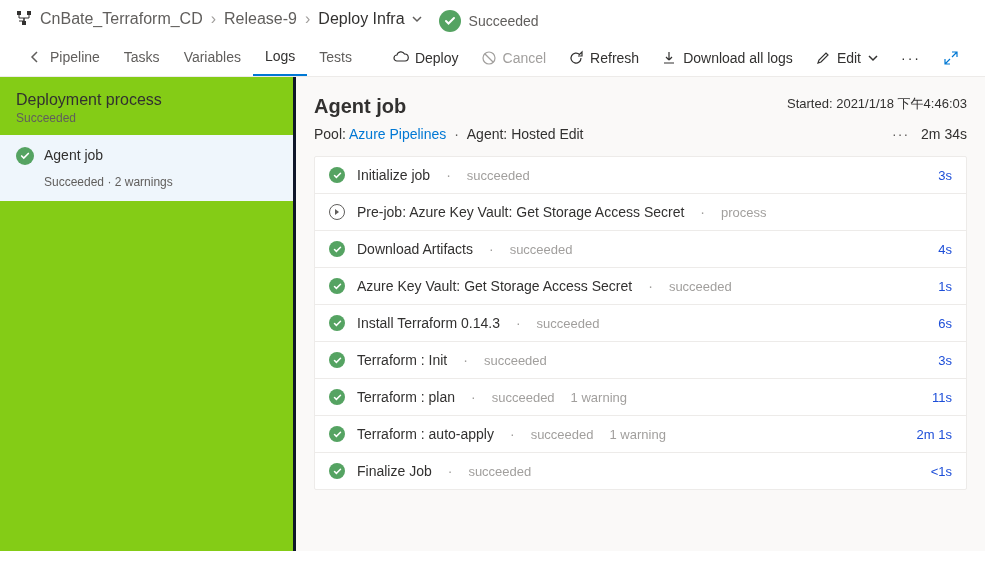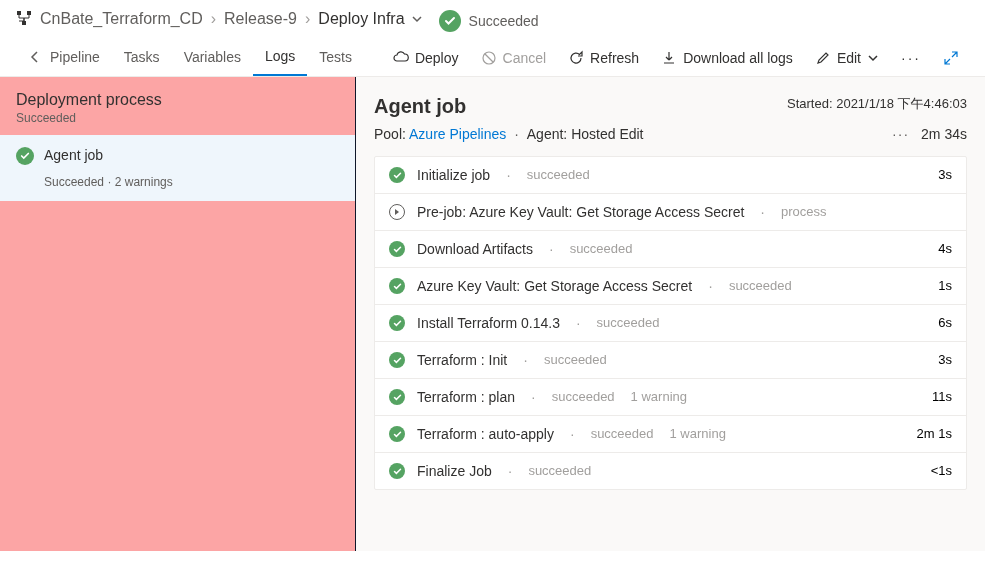--- a/index.html
+++ b/index.html
@@ -80,23 +80,23 @@
     }
     .tb-btn {
       display: flex; align-items: center; gap: 6px;
       color: #323130; cursor: pointer; font-size: 14px;
       padding: 4px 2px;
     }
     .tb-btn.disabled { color: #a19f9d; cursor: default; }
     .tb-icon { width: 16px; height: 16px; display:inline-flex; align-items:center; justify-content:center;}
     .content { display: flex; height: calc(562px - 88px); }
     .sidebar {
-      width: 356px;
-      border-right: 1px solid #0f172a;
-      background: #fca5a5;
+      width: 296px;
+      border-right: 3px solid #0f172a;
+      background: #84cc16;
     }
     .sb-header {
       padding: 14px 16px 10px 16px;
     }
     .sb-title { font-size: 16px; color: #323130; margin-bottom: 2px; }
     .sb-sub { font-size: 12px; color: #605e5c; }
     .sb-item {
       display: flex; align-items: flex-start; gap: 10px;
       padding: 12px 16px;
       background: #eff6fc;
@@ -115,31 +115,31 @@
     .main-title { font-size: 20px; font-weight: 600; color: #323130; }
     .started { font-size: 13px; color: #323130; }
     .pool-row { display:flex; justify-content:space-between; align-items:center; margin: 8px 0 14px 0; font-size:14px;}
     .pool-left { color:#323130; }
     .pool-left a { color:#0078d4; text-decoration:none; cursor:pointer; }
     .pool-left .dot { color:#605e5c; margin:0 4px; }
     .pool-right { display:flex; align-items:center; gap:12px; color:#323130; }
     .dots { color:#605e5c; letter-spacing:1px; cursor:pointer; }
     .task-list { border:1px solid #edebe9; border-radius:2px; background:#fff; }
     .task-row {
-      display:flex; align-items:flex-start; gap:12px;
+      display:flex; align-items:flex-end; gap:12px;
       padding: 10px 14px;
       border-bottom:1px solid #edebe9;
       cursor:pointer;
     }
     .task-row:last-child { border-bottom:none; }
     .task-name { color:#323130; }
     .sep-dot { color:#a19f9d; margin:0 4px; }
     .task-status { color:#a19f9d; font-size:13px; }
     .task-warn { color:#a19f9d; font-size:13px; margin-left:4px; }
-    .task-dur { margin-left:auto; color:#000000; font-size:13px; }
+    .task-dur { margin-left:auto; color:#1d4ed8; font-size:13px; }
     .skip-circle {
       width:16px; height:16px; border-radius:50%;
       border:1.5px solid #605e5c; display:inline-flex; align-items:center; justify-content:center;
     }
     .skip-circle svg { width:8px; height:8px; }
     .chev { width:12px; height:12px; }
     .expand-icon { cursor:pointer; }
   </style>
 </head>
 <body>

